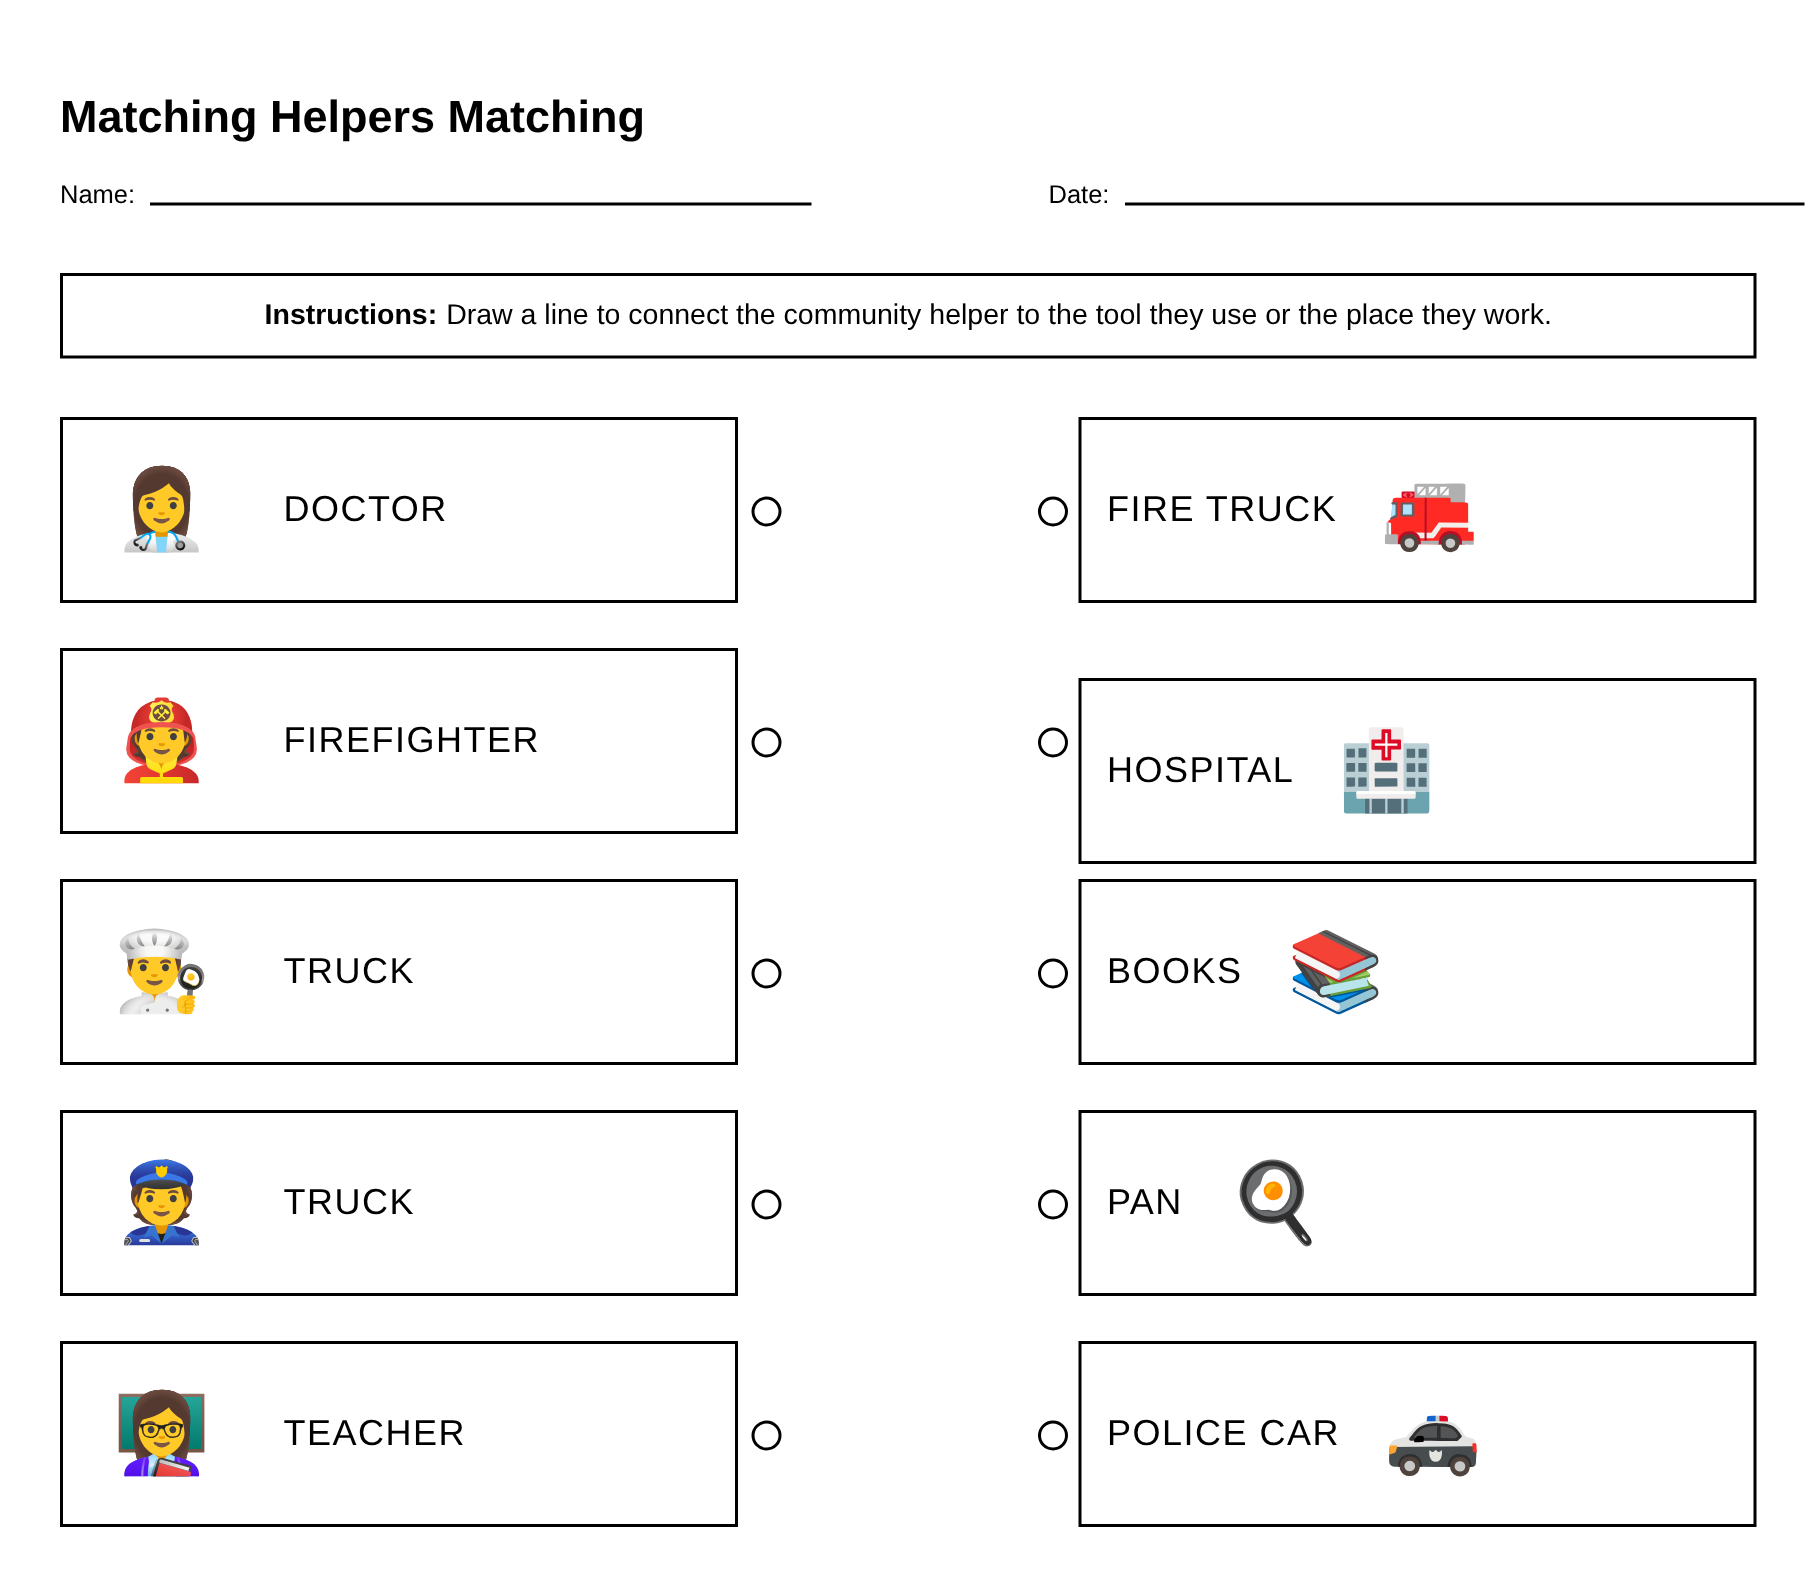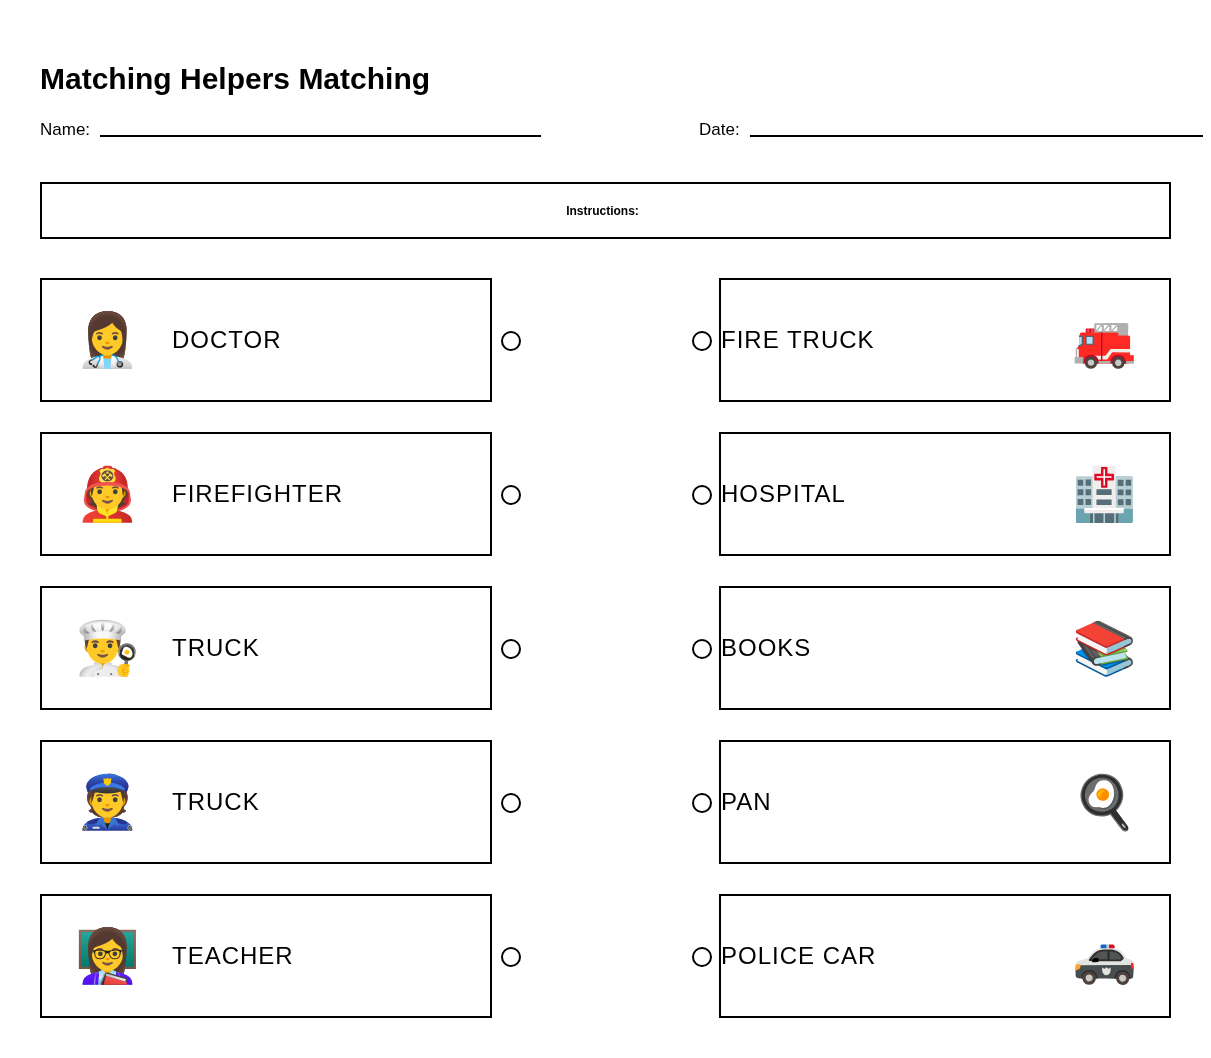--- a/index.html
+++ b/index.html
@@ -16,38 +16,38 @@
   .field .line { border-bottom: 2px solid #000; height: 0; margin-left: 10px; margin-bottom: 4px; }
   .name-field { left: 40px; }
   .name-field .line { width: 441px; }
   .date-field { left: 662px; margin-left: 37px; }
   .date-field .line { width: 453px; }
 
   .instructions {
     position: absolute; left: 40px; top: 182px; width: 1127px; height: 53px;
     border: 2px solid #000; box-sizing: content-box;
     display: flex; align-items: center; justify-content: center;
-    font-size: 12px;
+    font-size: 19px;
   }
   .instructions b { margin-right: 6px; }
 
   .box {
     position: absolute; width: 448px; height: 120px;
     border: 2px solid #000; background: #fff;
     display: flex; align-items: center;
   }
   .box.left { left: 40px; }
-  .box.right { left: 719px; justify-content: space-between; }
+  .box.right { left: 719px; justify-content: flex-start; }
   .box .icon {
     width: 64px; height: 64px; display: flex; align-items: center; justify-content: center;
     font-size: 52px; line-height: 64px;
   }
   .box.left .icon { margin-left: 34px; margin-right: 32px; }
   .box.right .icon { margin-left: 30px; margin-right: 32px; }
-  .box .word { font-size: 24px; letter-spacing: 1px; }
+  .box .word { font-size: 24px; letter-spacing: 1px; margin-left: 17px; }
 
   .dot {
     position: absolute; width: 16px; height: 16px; border: 2px solid #000; border-radius: 50%;
     background: #fff; box-sizing: content-box;
   }
   .dot.left { left: 501px; }
   .dot.right { left: 692px; }
 </style>
 </head>
 <body>
@@ -58,20 +58,21 @@
   <span class="lbl">Name:</span>
   <span class="line"></span>
 </div>
 <div class="field date-field">
   <span class="lbl">Date:</span>
   <span class="line"></span>
 </div>
 
 <div class="instructions">
   <b>Instructions:</b>
+  <span>Draw a line to connect the community helper to the tool they use or the place they work.</span>
 </div>
 
 <div class="box left" style="top:278px">
   <span class="icon">👩‍⚕️</span>
   <span class="word">DOCTOR</span>
 </div>
 <div class="box left" style="top:432px">
   <span class="icon">🧑‍🚒</span>
   <span class="word">FIREFIGHTER</span>
 </div>
@@ -97,21 +98,21 @@
 <span class="dot right" style="top:331px"></span>
 <span class="dot right" style="top:485px"></span>
 <span class="dot right" style="top:639px"></span>
 <span class="dot right" style="top:793px"></span>
 <span class="dot right" style="top:947px"></span>
 
 <div class="box right" style="top:278px">
   <span class="word">FIRE TRUCK</span>
   <span class="icon">🚒</span>
 </div>
-<div class="box right" style="top:432px">
+<div class="box right" style="top:452px">
   <span class="word">HOSPITAL</span>
   <span class="icon">🏥</span>
 </div>
 <div class="box right" style="top:586px">
   <span class="word">BOOKS</span>
   <span class="icon">📚</span>
 </div>
 <div class="box right" style="top:740px">
   <span class="word">PAN</span>
   <span class="icon">🍳</span>

